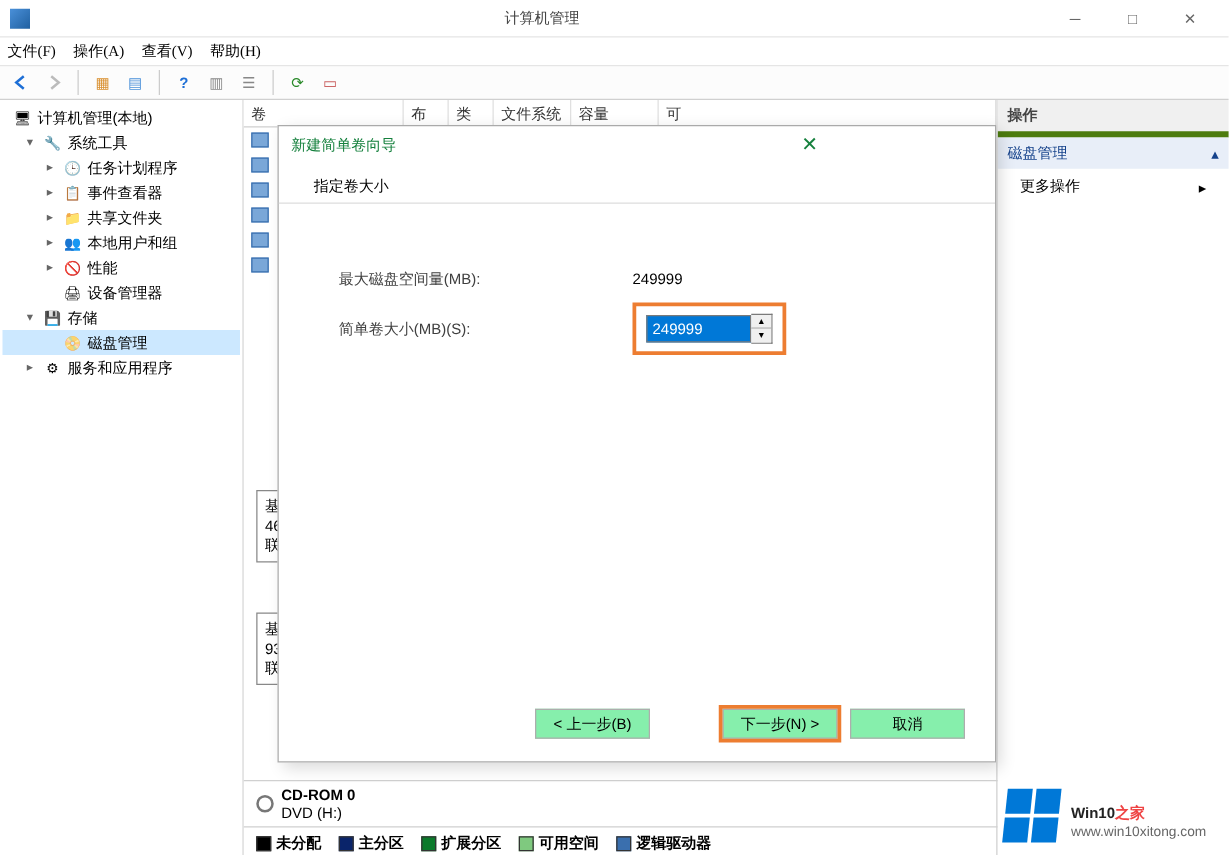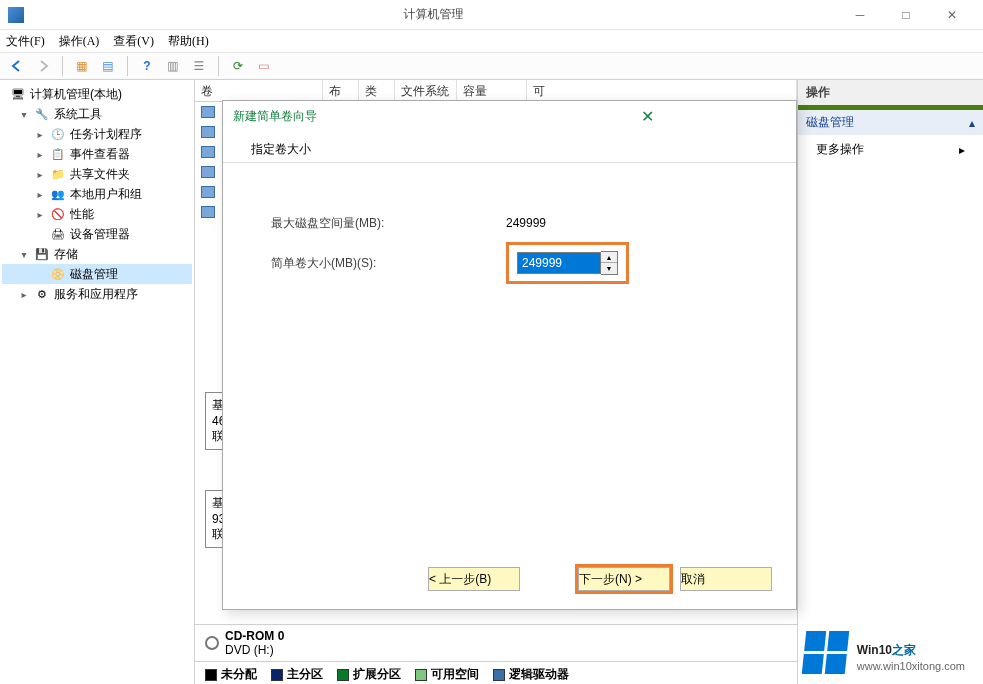--- a/index.html
+++ b/index.html
@@ -57,37 +57,37 @@
 .dlg-row { display: flex; align-items: center; height: 40px; }
 .dlg-row .lbl { width: 235px; color: #404040; }
 .dlg-row .val { color: #000; }
 .spin-wrap { display: flex; align-items: center; border: 3px solid #ed7d31; padding: 6px 8px; }
 .spin-input { width: 84px; height: 22px; border: 1px solid #7a7a7a; padding: 0 4px; background: #0078d7; color: #fff; }
 .spin-btns { display: flex; flex-direction: column; border: 1px solid #7a7a7a; border-left: none; }
 .spin-btns div { width: 16px; height: 11px; background: #f0f0f0; font-size: 7px; text-align: center; line-height: 11px; border-bottom: 1px solid #aaa; }
 .spin-btns div:last-child { border-bottom: none; }
 
 .dlg-footer { position: absolute; bottom: 18px; right: 24px; display: flex; gap: 10px; align-items: center; }
-.dlg-btn { min-width: 92px; height: 24px; border: 1px solid #adadad; background: #fef9c3; text-align: left; line-height: 22px; color: #000; }
+.dlg-btn { min-width: 92px; height: 24px; border: 1px solid #adadad; background: #86efac; text-align: center; line-height: 22px; color: #000; }
 .dlg-btn.highlight { outline: 3px solid #ed7d31; margin-left: 48px; }
 
 
 .bottom-strip { position: absolute; bottom: 0; left: 195px; right: 185px; height: 60px; border-top: 1px solid #d0d0d0; }
 .cdrom { display: flex; align-items: center; gap: 6px; padding: 4px 10px; }
 .cdrom .disc { width: 14px; height: 14px; border-radius: 50%; border: 2px solid #777; }
 .legend { display: flex; gap: 14px; padding: 4px 10px; border-top: 1px solid #d0d0d0; align-items: center; }
 .legend .sw { width: 12px; height: 12px; display: inline-block; margin-right: 4px; vertical-align: middle; border: 1px solid #333; }
 .legend span { display: inline-flex; align-items: center; }
 
 
 .watermark { position: absolute; right: 18px; bottom: 10px; z-index: 20; display: flex; align-items: center; gap: 10px; }
 .wlogo { display: grid; grid-template-columns: 20px 20px; grid-template-rows: 20px 20px; gap: 3px; transform: skewX(-6deg); }
 .wlogo div { background: #0078d7; }
 .wtext .big { font-size: 22px; font-weight: bold; color: #222; }
-.wtext .big em { color: #0369a1; font-style: normal; }
+.wtext .big em { color: #ef4444; font-style: normal; }
 .wtext .url { font-size: 11px; color: #666; }
 </style>
 </head>
 <body>
 
 <div class="titlebar">
   <span class="app-icon"></span>
   <span class="title">计算机管理</span>
   <div class="win-controls">
     <div class="win-btn">─</div>

